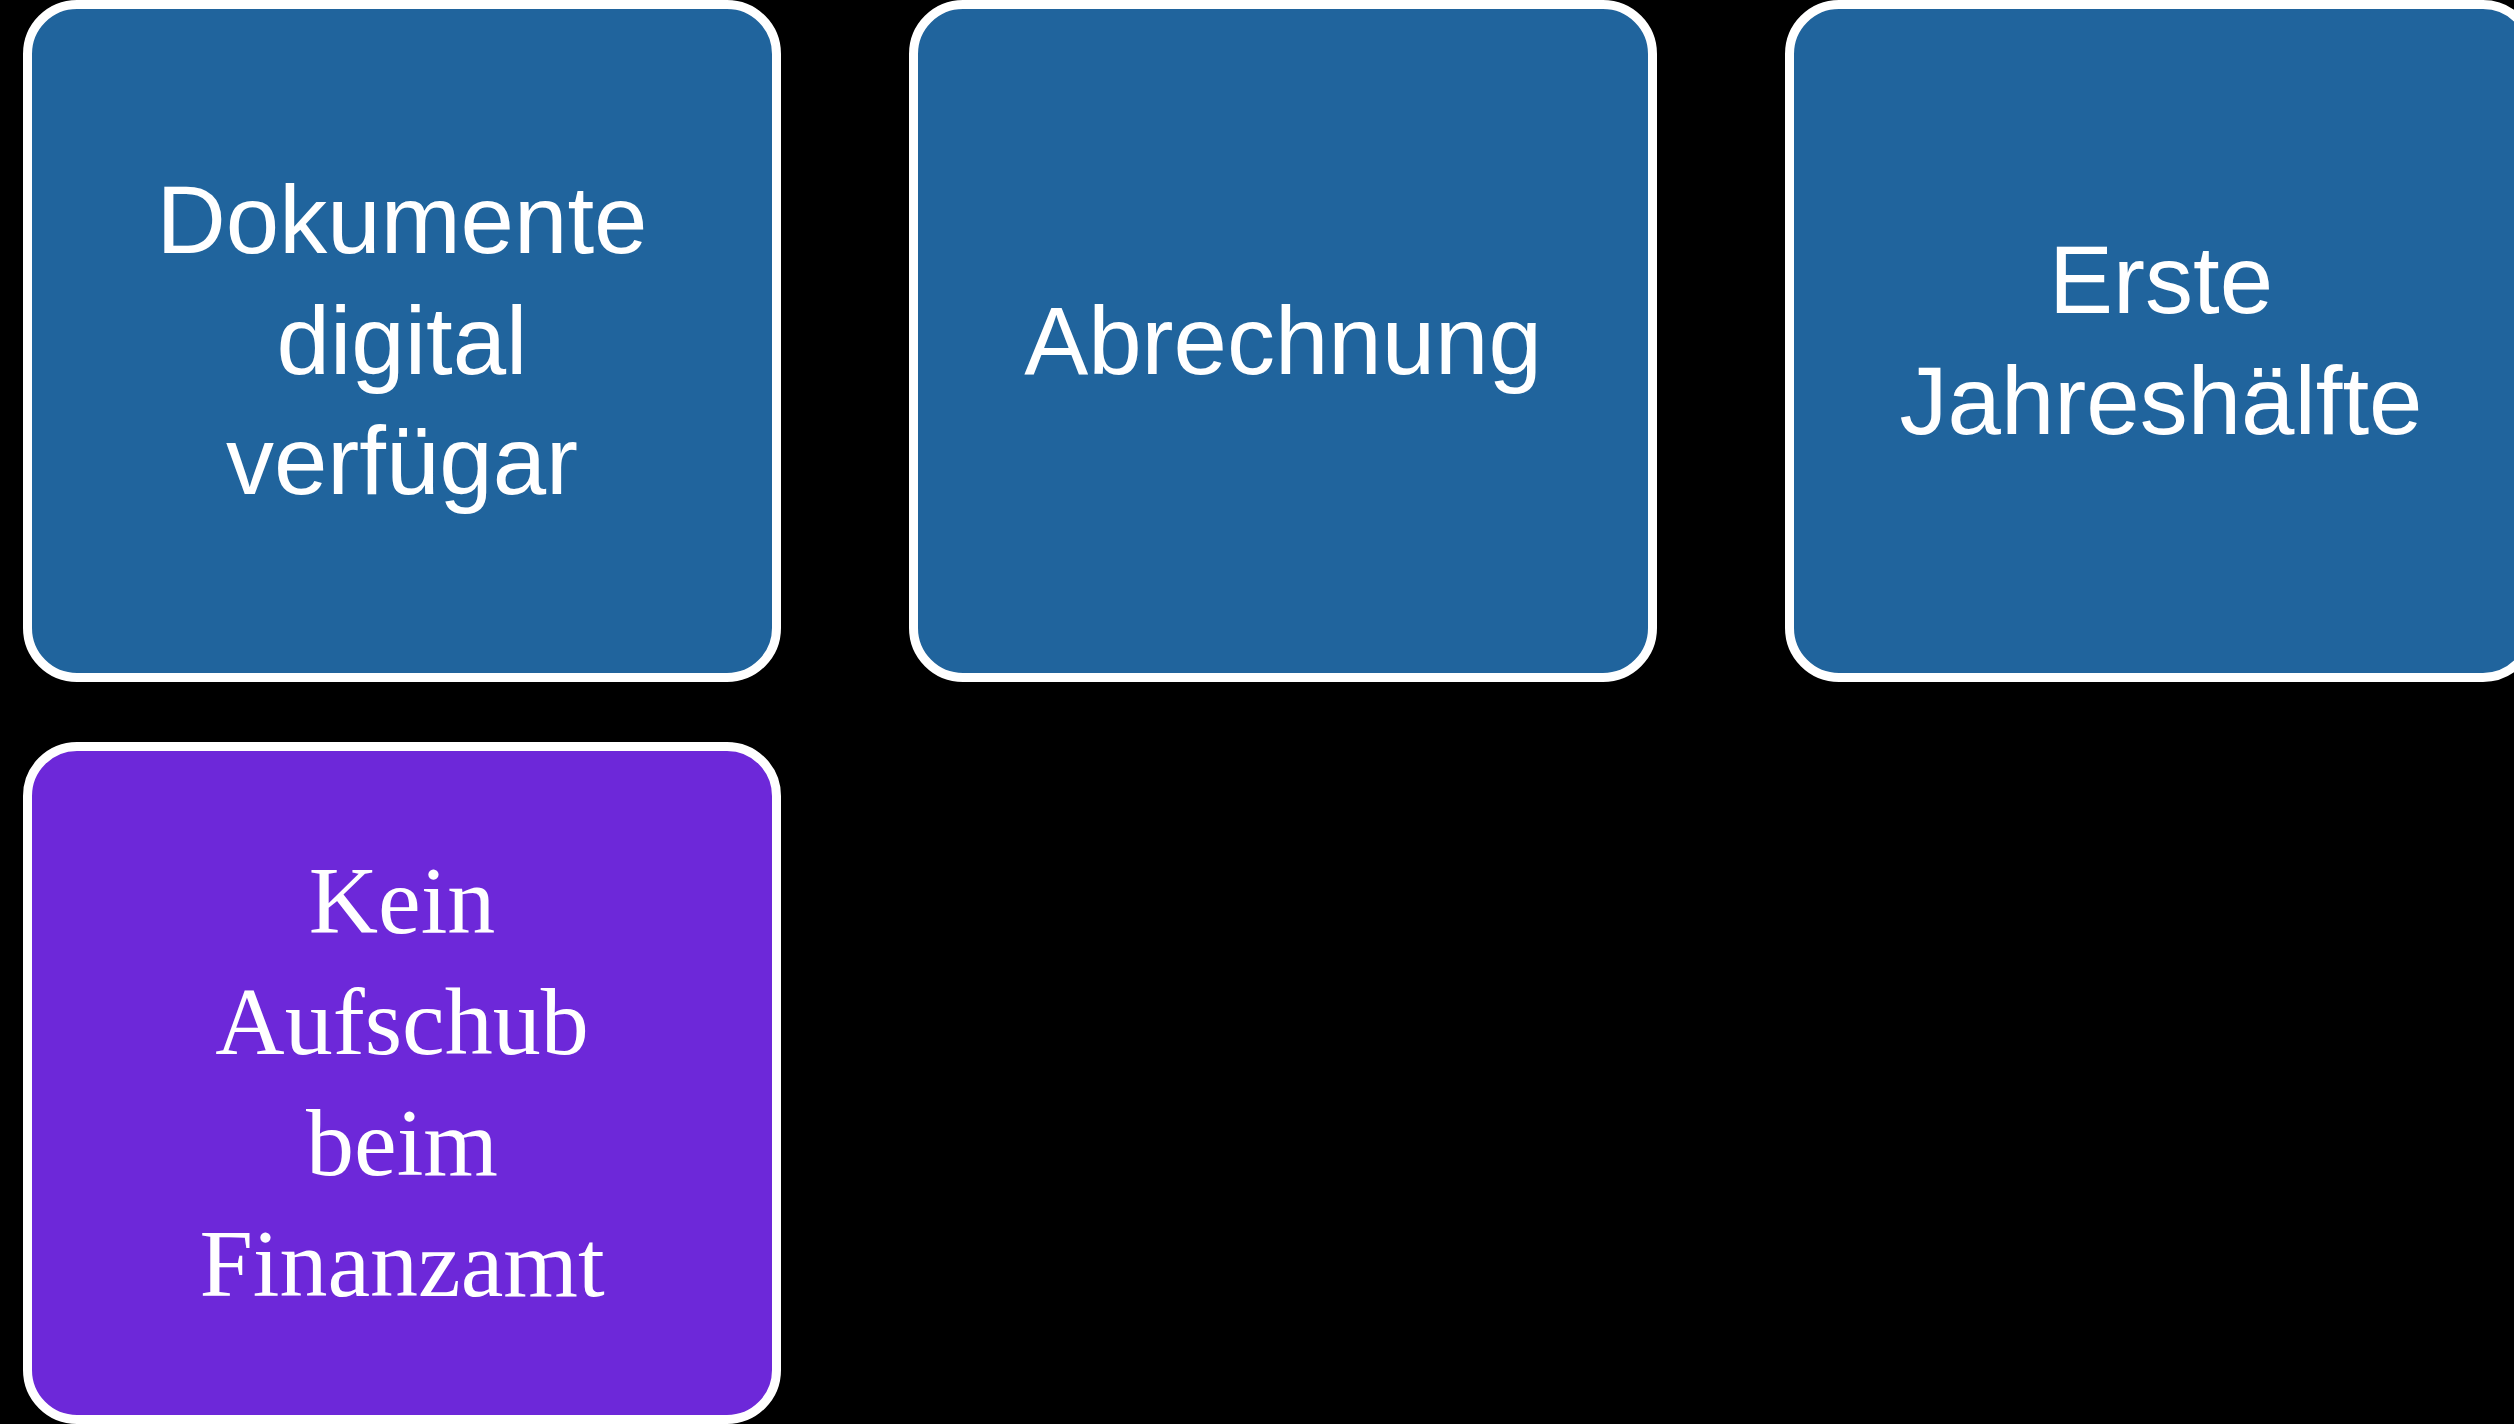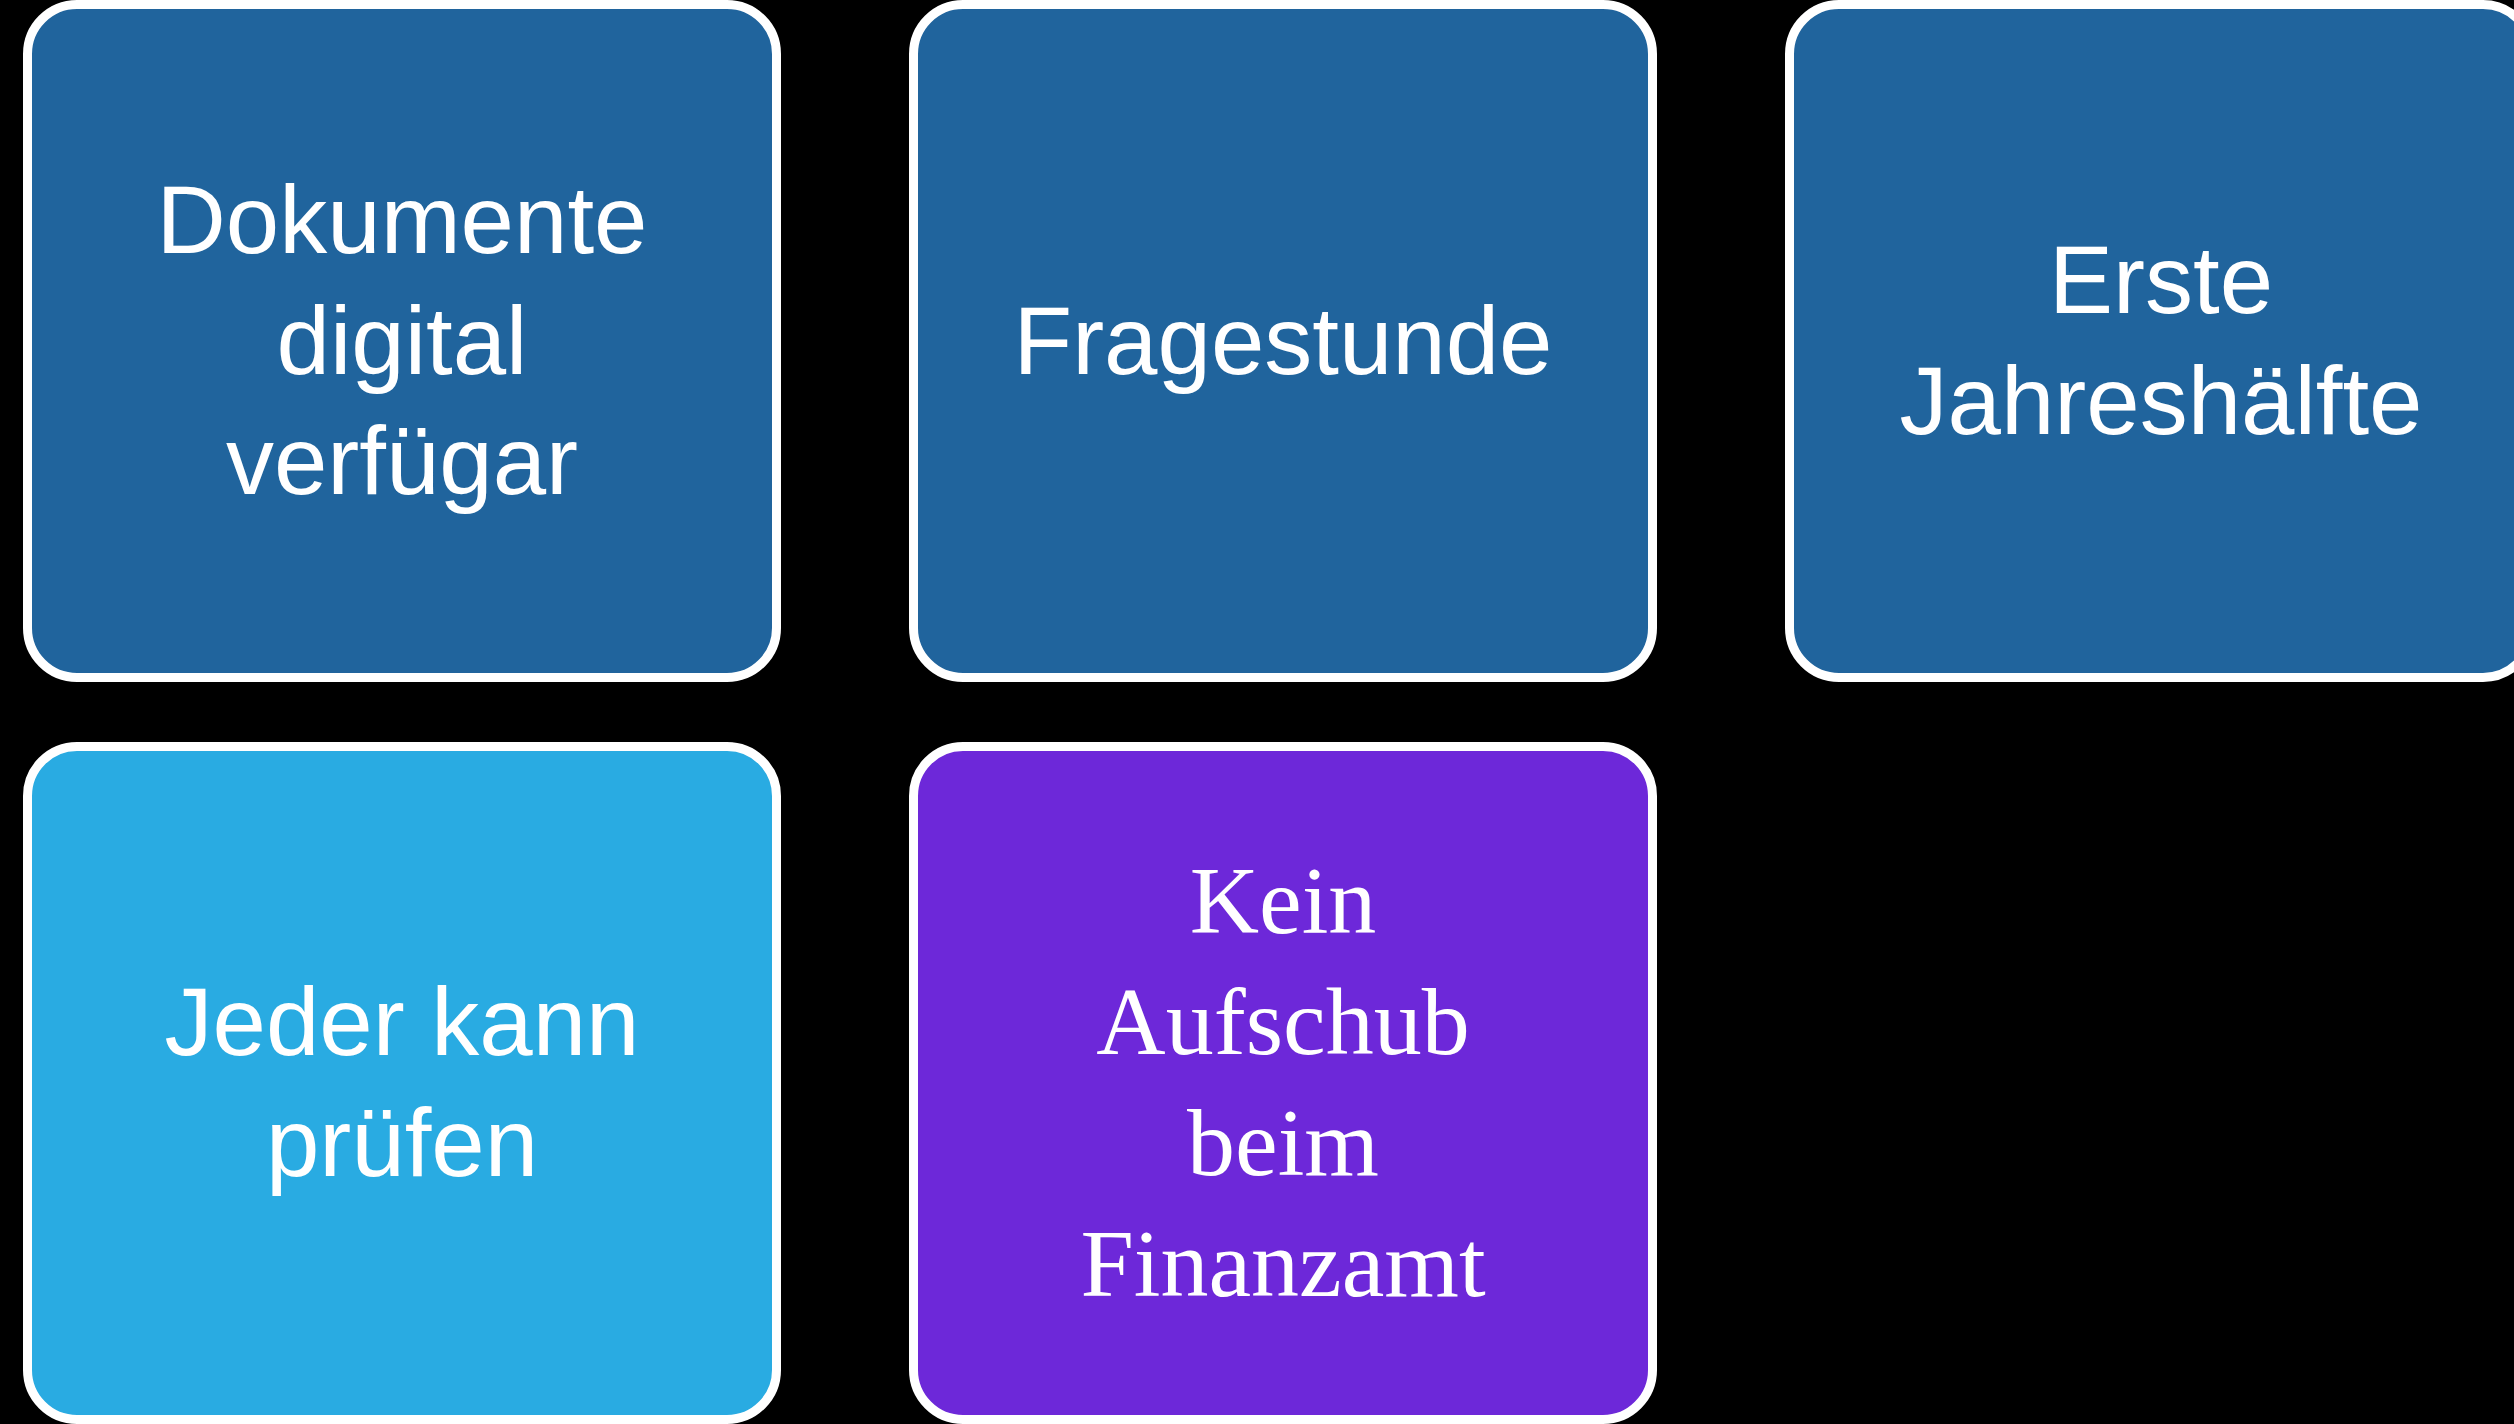--- a/index.html
+++ b/index.html
@@ -44,32 +44,28 @@
 
 <div class="canvas">
 
   <div class="box" style="background-color: rgb(32, 100, 157);">
     <span class="label">Dokumente
 digital
 verfügar</span>
   </div>
 
   <div class="box" style="background-color: rgb(32, 100, 157);">
-    <span class="label">Fragestunde</span>
+    <span class="label">Abrechnung</span>
   </div>
 
   <div class="box" style="background-color: rgb(32, 100, 157);">
     <span class="label">Erste
 Jahreshälfte</span>
   </div>
 
-  <div class="box" style="background-color: rgb(41, 171, 226);">
-    <span class="label">Jeder kann
-prüfen</span>
-  </div>
 
 
   <div class="box" style="background-color: #6d28d9; font-family: Liberation Serif, serif;">
     <span class="label">Kein
 Aufschub
 beim
 Finanzamt</span>
   </div>
 
 </div>

